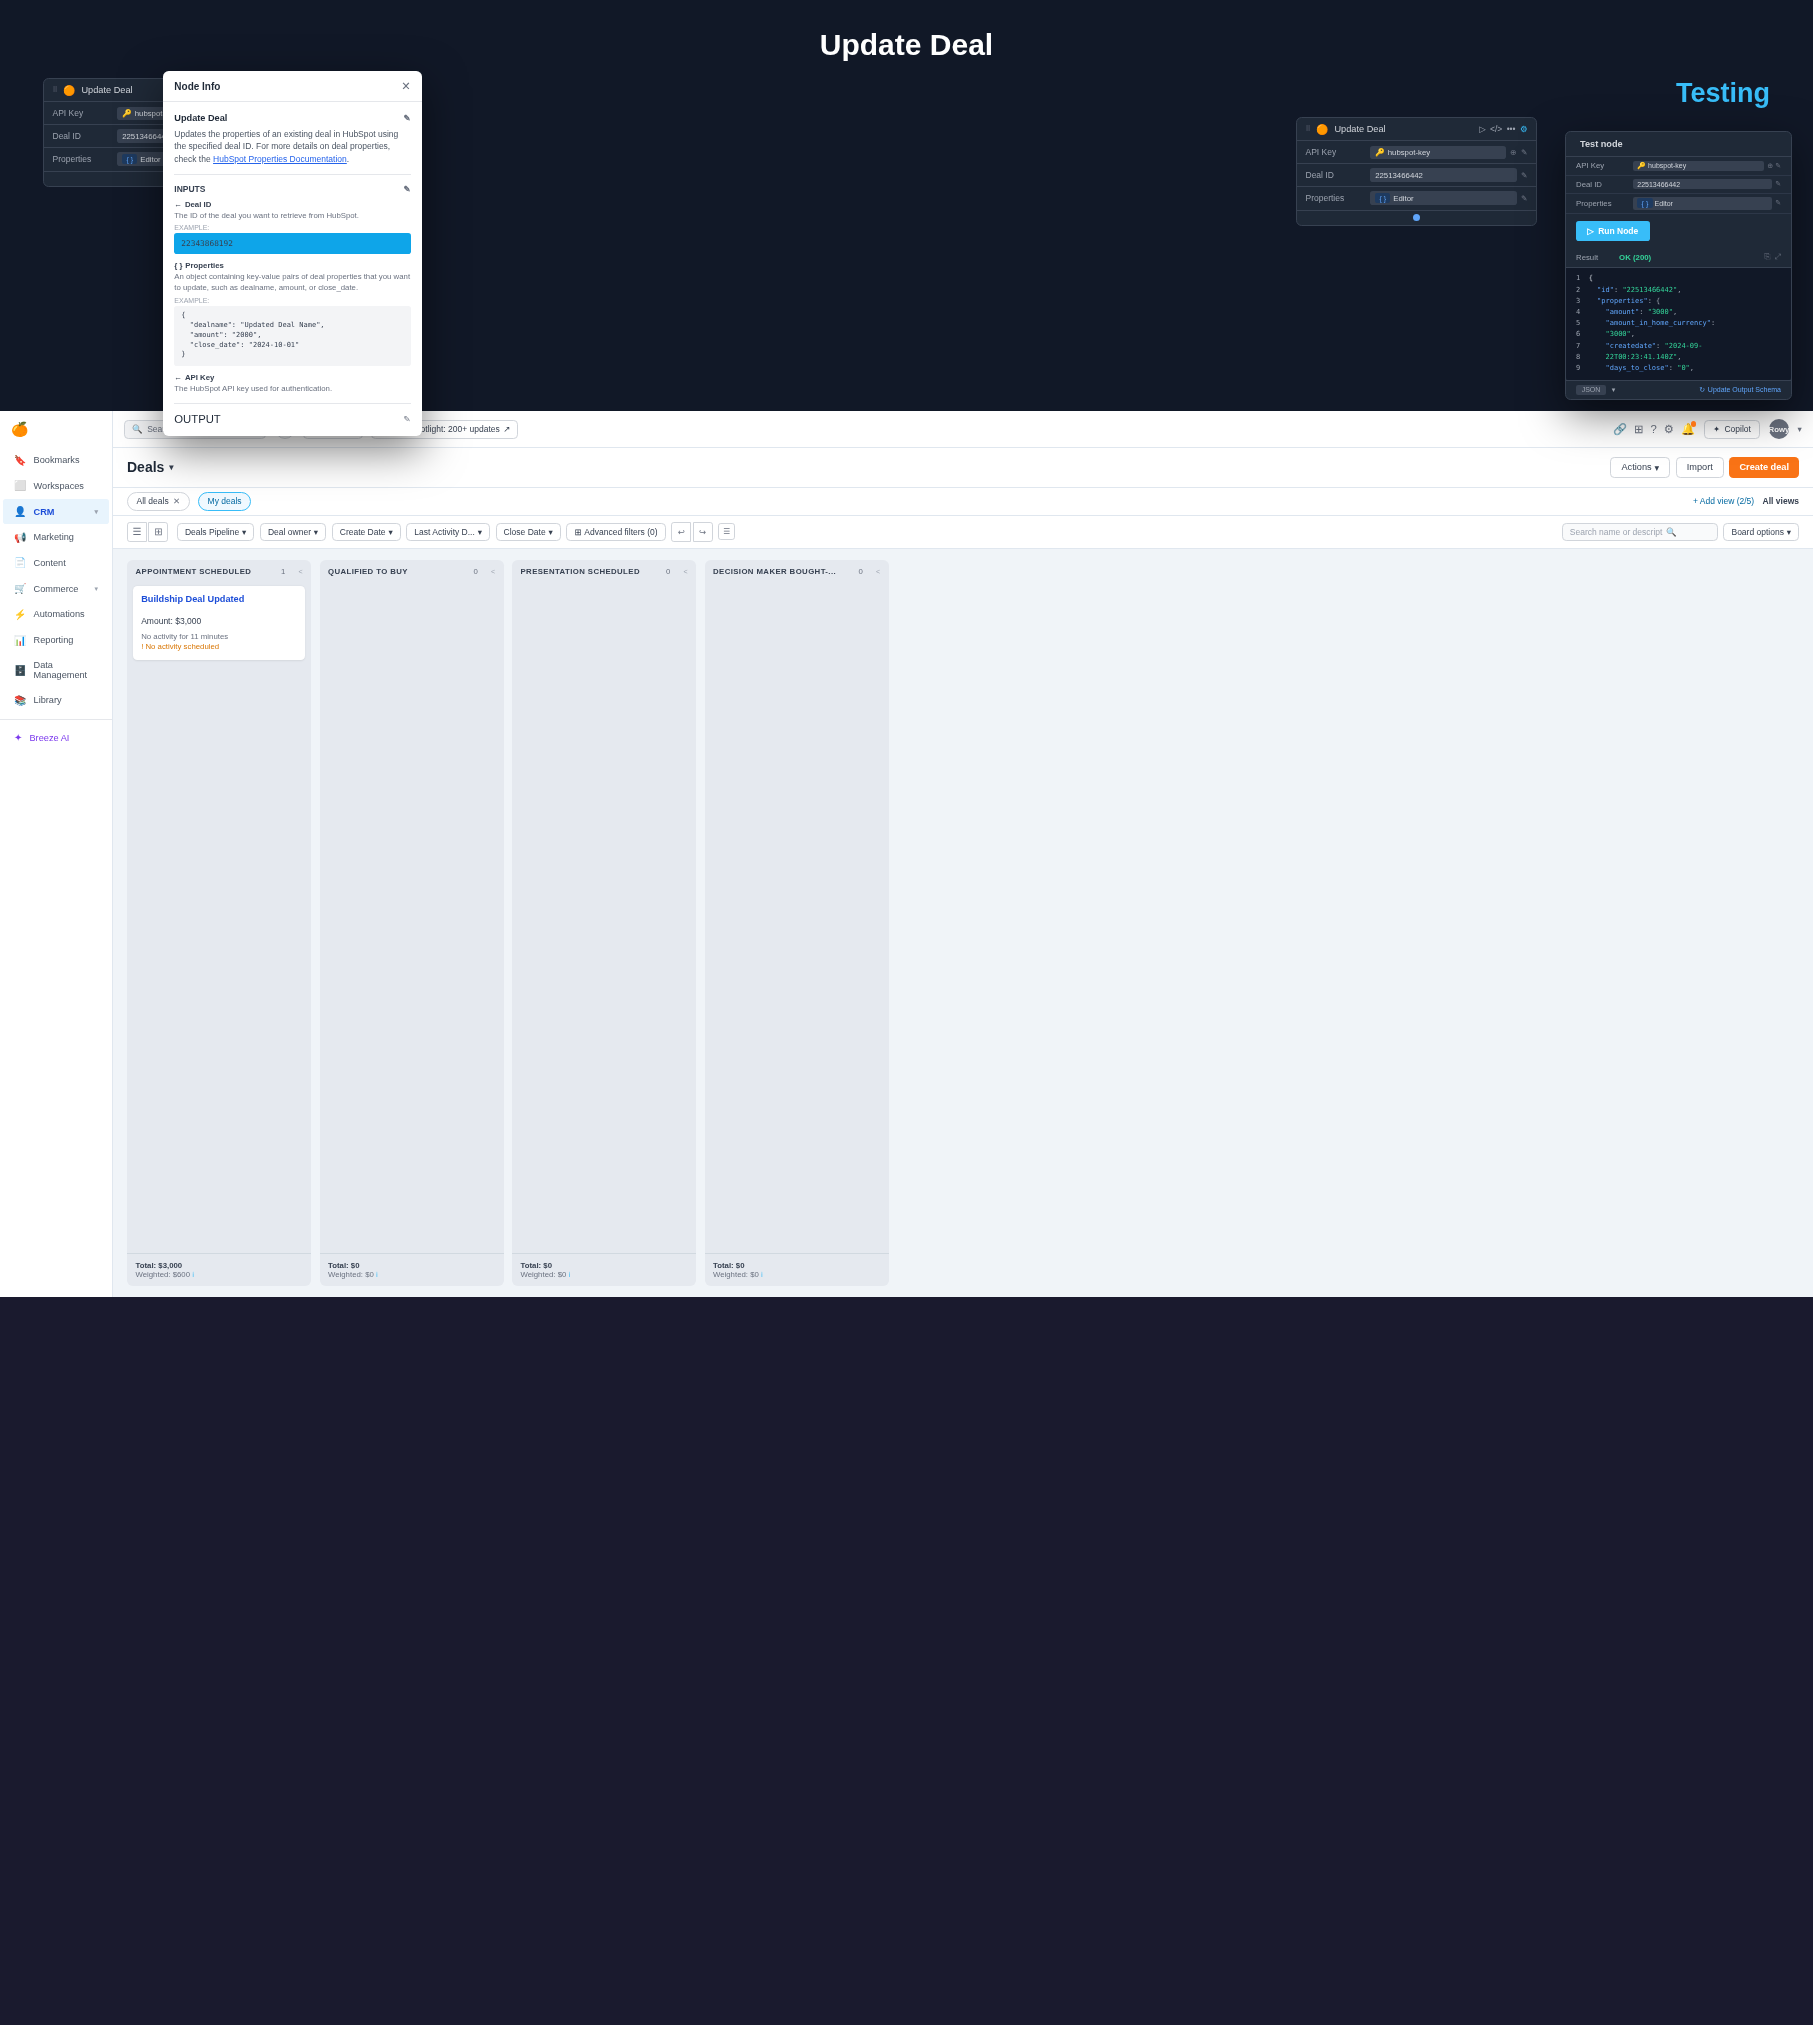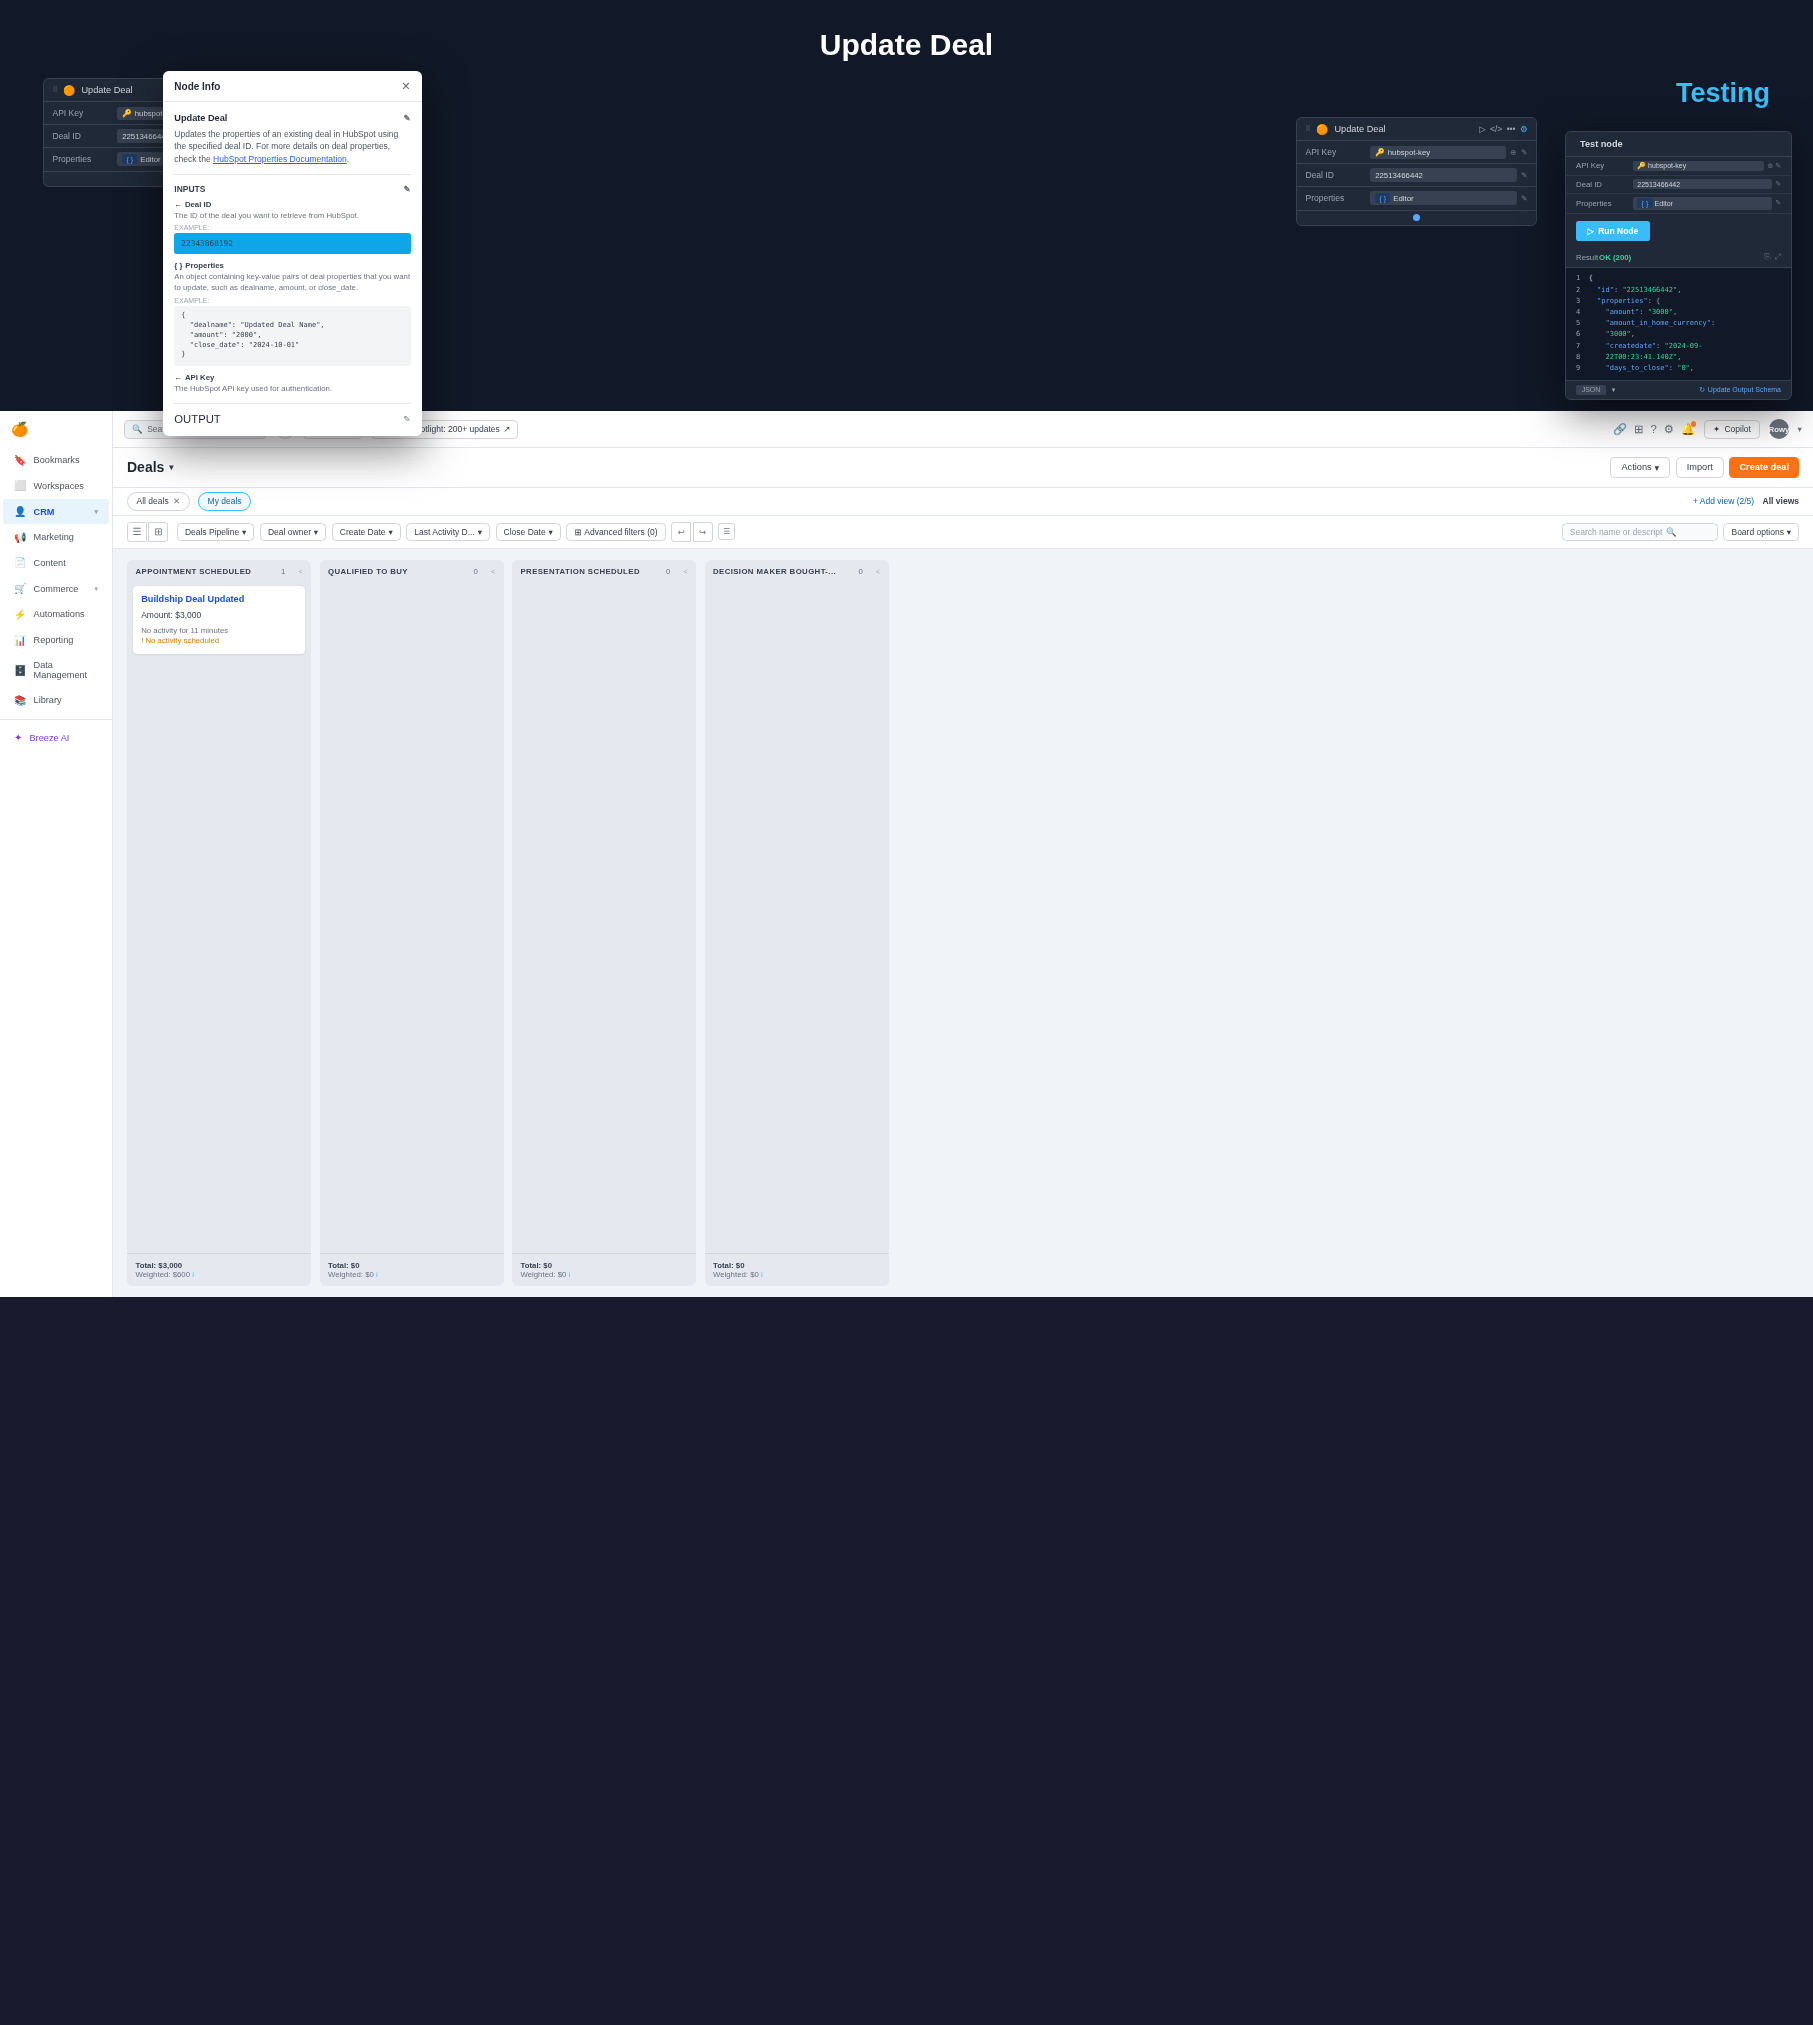--- a/index.html
+++ b/index.html
@@ -191,21 +191,21 @@
       display: flex;
       align-items: center;
       gap: 4.3px;
     }
     .result-header {
       padding: 4.3px 10px;
       font-size: 7.8px;
       color: #9ca3af;
       display: flex;
       align-items: center;
-      gap: 1px;
+      gap: 21px;
       border-bottom: 0.7px solid #374151;
     }
     .result-ok { color: #34d399; font-weight: 600; }
     .result-icons { margin-left: auto; display: flex; gap: 4.3px; color: #6b7280; }
     .json-block {
       padding: 5.7px 10px;
       font-size: 7px;
       font-family: monospace;
       color: #9ca3af;
       line-height: 1.6;
@@ -503,21 +503,21 @@
     .column-count { font-size: 7.8px; color: #6b7280; }
     .column-chevron { font-size: 7px; color: #9ca3af; cursor: pointer; }
     .column-body { flex: 1; padding: 2.8px 5.7px; }
     .deal-card {
       background: #fff;
       border-radius: 4.3px;
       padding: 8.5px;
       margin-bottom: 5.7px;
       box-shadow: 0 0.7px 2.1px rgba(0,0,0,0.08);
     }
-    .deal-card-title { font-size: 9.2px; font-weight: 600; color: #1d4ed8; cursor: pointer; margin-bottom: 6px; }
+    .deal-card-title { font-size: 9.2px; font-weight: 600; color: #1d4ed8; cursor: pointer; margin-bottom: 12px; }
     .deal-card-amount { font-size: 8.5px; color: #374151; font-weight: 500; margin-bottom: 5.7px; }
     .deal-card-info { font-size: 7.8px; color: #6b7280; margin-bottom: 1.4px; }
     .deal-card-warning { font-size: 7.8px; color: #d97706; display: flex; align-items: center; gap: 2.1px; }
     .column-footer {
       padding: 7px 8.5px;
       border-top: 0.7px solid #d1d9e0;
       font-size: 7.8px;
       color: #6b7280;
     }
     .column-footer-total { font-weight: 600; color: #374151; }

